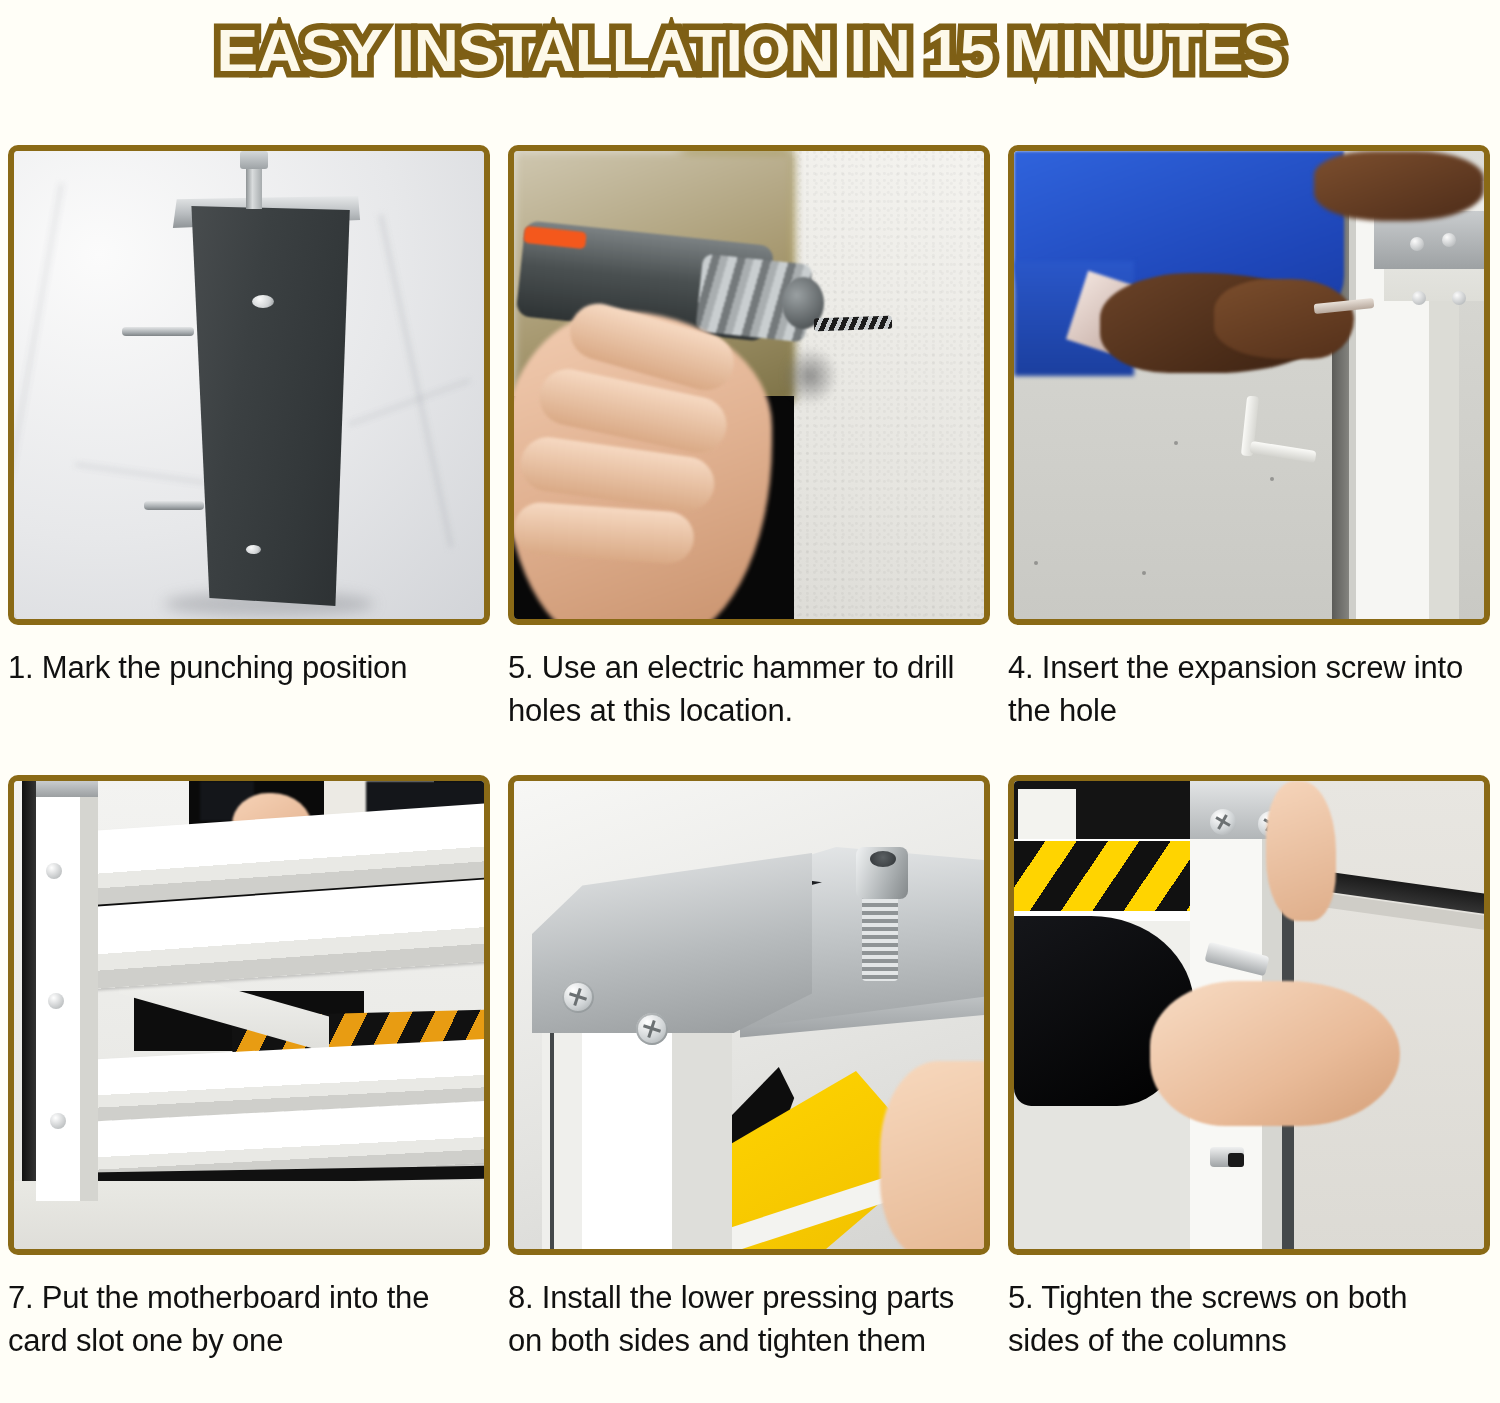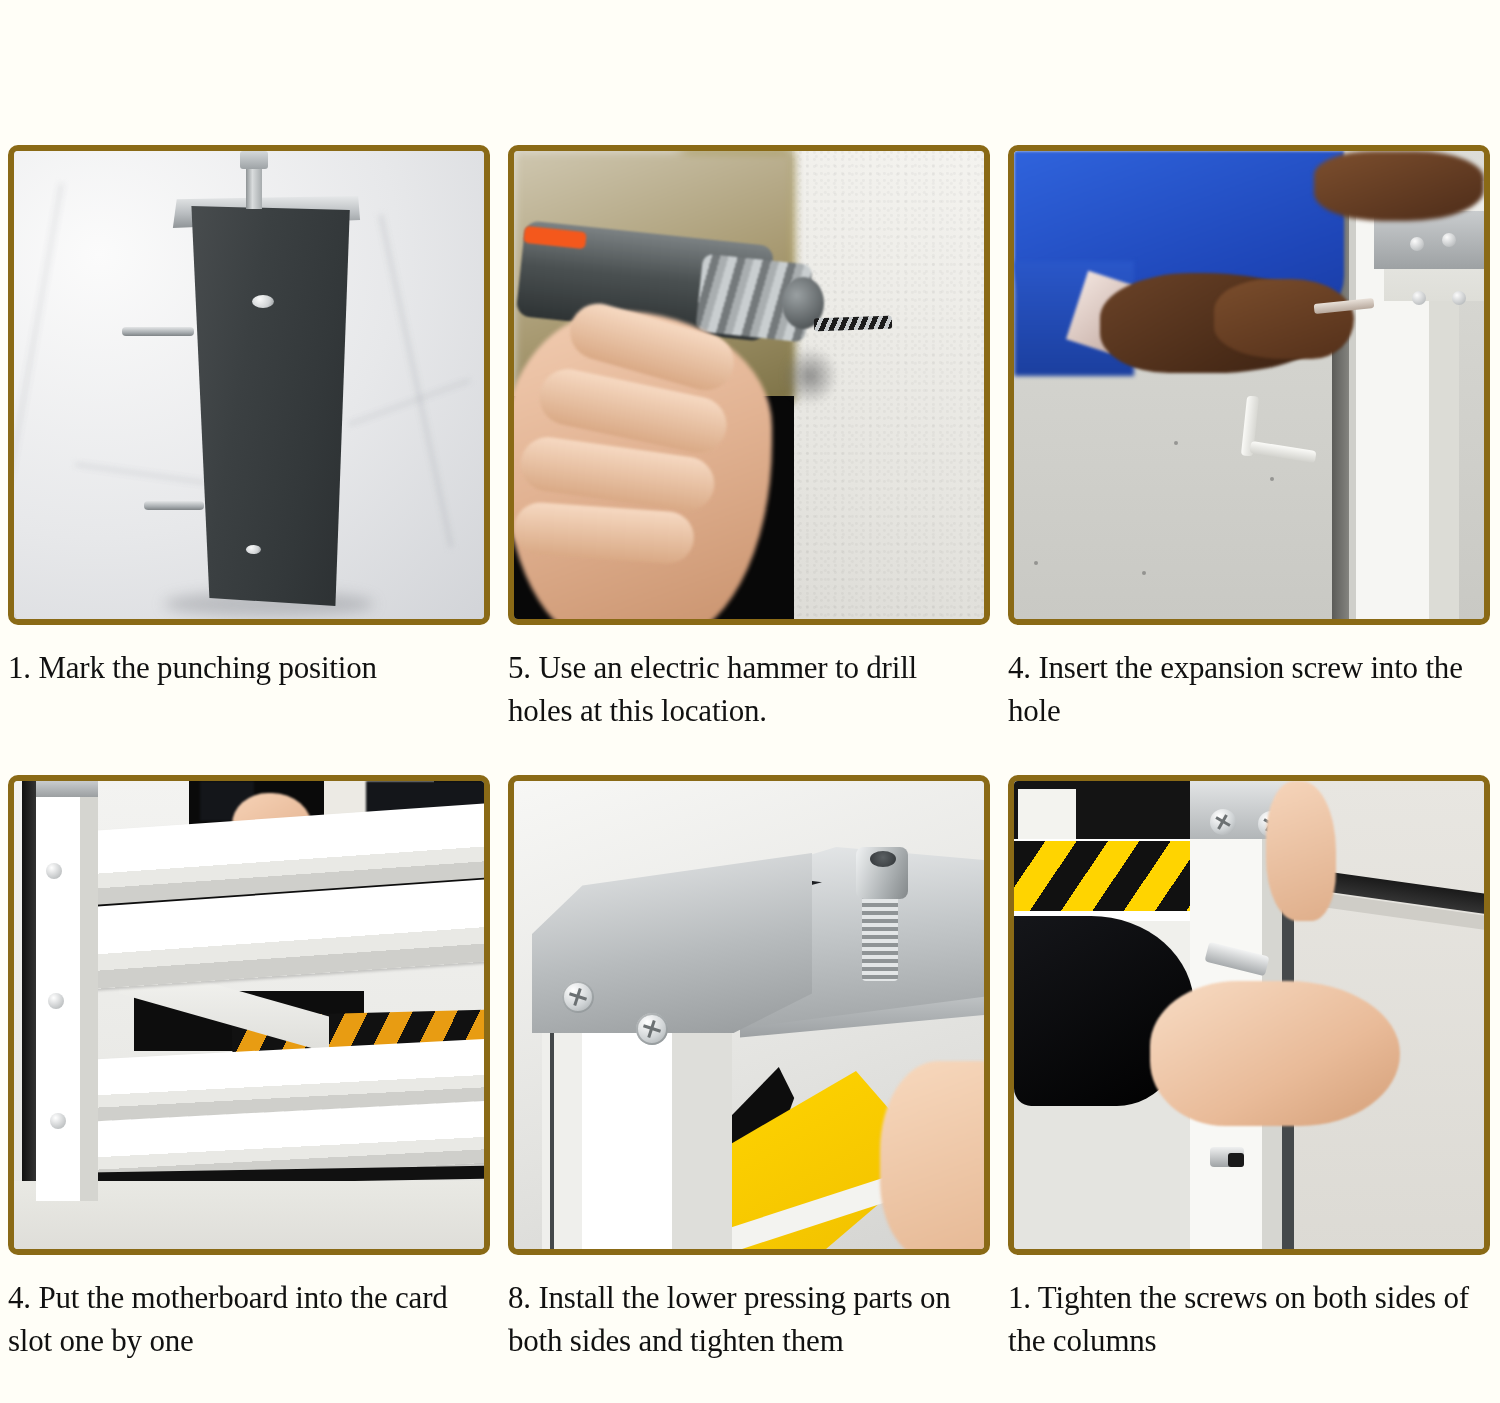--- a/index.html
+++ b/index.html
@@ -51,21 +51,20 @@
   }
   .photo-inner{position:absolute;inset:0;overflow:hidden;}
 
   .caption{
     margin-top:22px;
     font-size:31px;
     line-height:1.38;
     color:#111;
     letter-spacing:-.2px;
     width:475px;
-    font-family:Liberation Serif, serif;
   }
 
   
   .p1-bg{position:absolute;inset:0;
     background:
       linear-gradient(117deg,rgba(0,0,0,.05) 0 2px,transparent 2px 60px),
       linear-gradient(73deg,rgba(0,0,0,.04) 0 3px,transparent 3px 90px),
       radial-gradient(ellipse at 18% 22%,#fbfbfb,#e7e8ea 55%,#d2d4d8 100%);
   }
   .p1-fold{position:absolute;background:rgba(160,165,172,.35);filter:blur(3px);}
@@ -283,20 +282,23 @@
     background:linear-gradient(150deg,#f8dcc4,#e9bb99 60%,#d49f78);
     border-radius:35% 45% 40% 30%/45% 50% 50% 45%;filter:blur(1.2px);}
   .p6-thumb{position:absolute;left:252px;top:0;width:70px;height:140px;
     background:linear-gradient(160deg,#f6d5bb,#dfae8a);border-radius:40% 50% 35% 45%;filter:blur(1.2px);}
 </style>
 </head>
 <body>
 
 <div class="page">
 
+  <div class="banner">
+    <div class="banner-title">EASY INSTALLATION IN 15 MINUTES</div>
+  </div>
 
   <div class="grid">
 
     <div class="step col1 row1">
       <div class="photo">
         <div class="photo-inner">
           <div class="p1-bg"></div>
           <div class="p1-fold" style="left:20px;top:30px;width:3px;height:300px;transform:rotate(10deg);"></div>
           <div class="p1-fold" style="left:400px;top:60px;width:4px;height:340px;transform:rotate(-12deg);"></div>
           <div class="p1-fold" style="left:60px;top:330px;width:260px;height:3px;transform:rotate(8deg);"></div>
@@ -394,21 +396,21 @@
           <div class="p4-floor"></div>
 
           <div class="p4-postedge"></div>
           <div class="p4-post"></div>
           <div class="p4-postcap"></div>
           <div class="p4-pscrew" style="left:32px;top:82px;"></div>
           <div class="p4-pscrew" style="left:34px;top:212px;"></div>
           <div class="p4-pscrew" style="left:36px;top:332px;"></div>
         </div>
       </div>
-      <div class="caption">4. Put the motherboard into the card slot one by one</div>
+      <div class="caption">7. Put the motherboard into the card slot one by one</div>
     </div>
 
     <div class="step col2 row2">
       <div class="photo">
         <div class="photo-inner">
           <div class="p5-bg"></div>
           <div class="p5-black"></div>
           <div class="p5-yellow"></div>
           <div class="p5-whitebar"></div>
           <div class="p5-fingers"></div>
@@ -445,17 +447,17 @@
           <div class="p6-screw" style="left:196px;top:28px;"></div>
           <div class="p6-screw" style="left:244px;top:30px;"></div>
           <div class="p6-bolt"></div>
           <div class="p6-bolt2"></div>
           <div class="p6-boltdark"></div>
           <div class="p6-sleeve"></div>
           <div class="p6-hand"></div>
           <div class="p6-thumb"></div>
         </div>
       </div>
-      <div class="caption">1. Tighten the screws on both sides of the columns</div>
+      <div class="caption">5. Tighten the screws on both sides of the columns</div>
     </div>
 
   </div>
 </div>
 
 </body></html>

